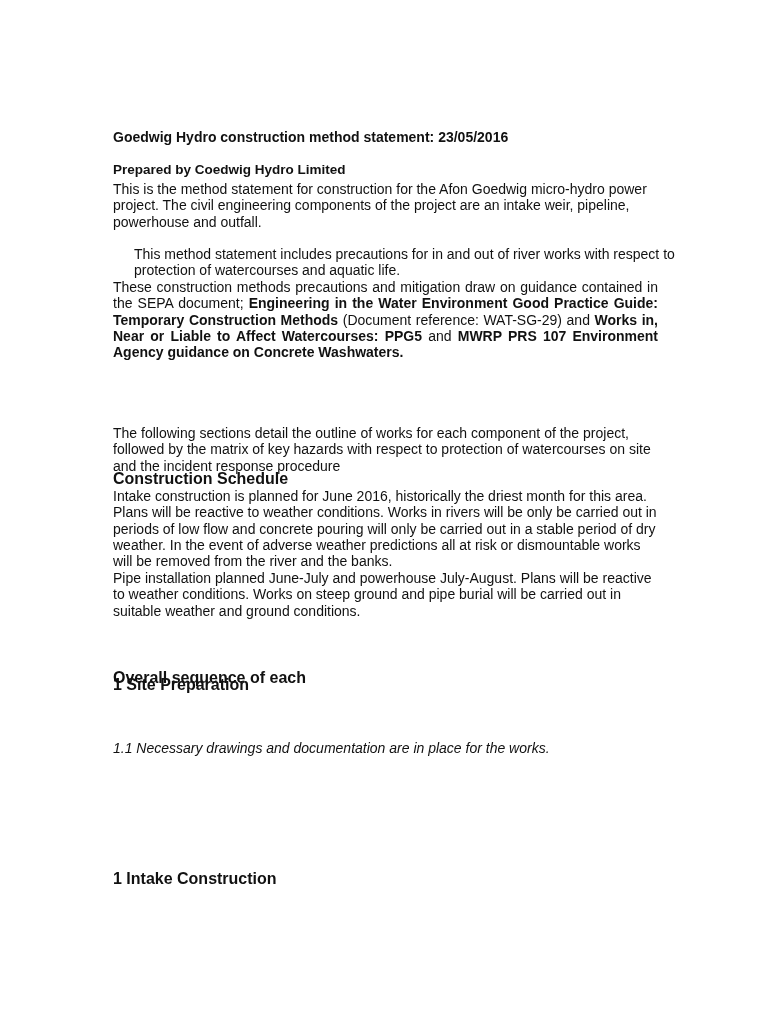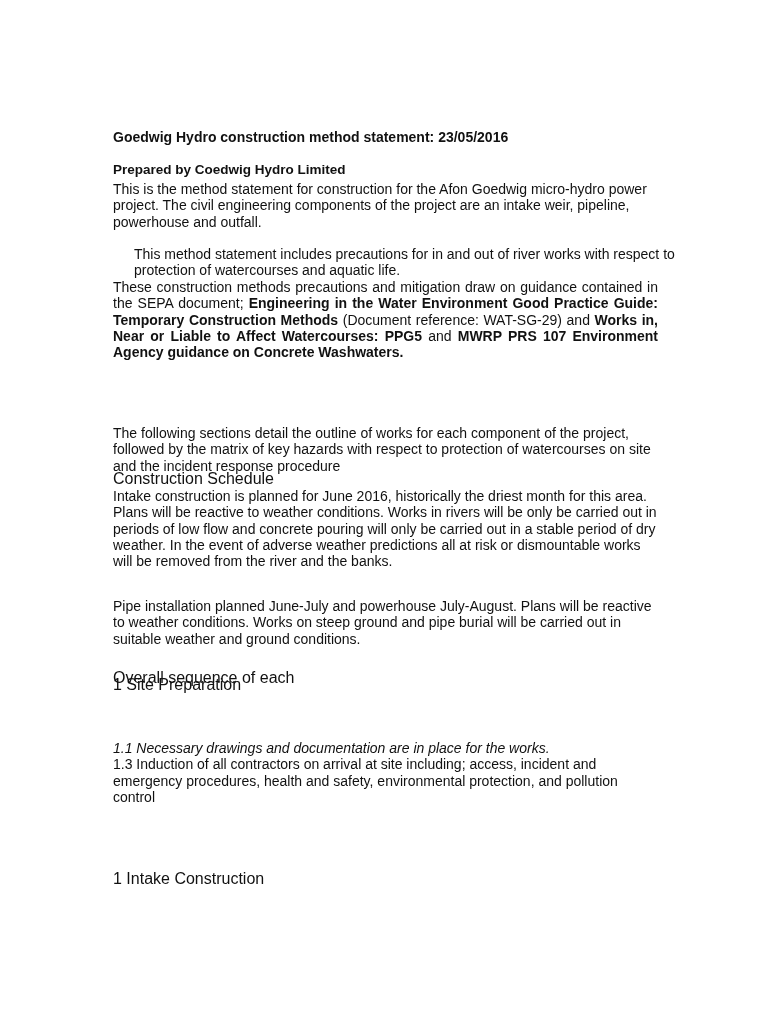--- a/index.html
+++ b/index.html
@@ -3,21 +3,21 @@
 <meta charset="utf-8">
 <style>
   html, body { margin:0; padding:0; background:#ffffff; }
   body { width:768px; height:1024px; position:relative; overflow:hidden;
          font-family:"Liberation Sans", sans-serif; color:#111; }
   .page { position:absolute; left:113px; top:0; width:545px; }
   .title { position:absolute; top:129px; font-size:14px; font-weight:bold; white-space:nowrap; }
   .subtitle { position:absolute; top:162px; font-size:13.5px; font-weight:bold; white-space:nowrap; }
   .para { position:absolute; font-size:14px; line-height:16.3px; width:545px; }
   .just { text-align:justify; }
-  .h2 { position:absolute; font-size:16px; font-weight:normal; white-space:nowrap; }
+  .h2 { position:absolute; font-size:16px; font-weight:bold; white-space:nowrap; }
   .line { display:block; white-space:nowrap;font-style:italic; }
   b { font-weight:bold; }
 </style>
 </head>
 <body>
 
 <div class="page">
   <div class="title">Goedwig Hydro construction method statement: 23/05/2016</div>
   <div class="subtitle">Prepared by Coedwig Hydro Limited</div>
 
@@ -25,24 +25,23 @@
   <div class="para" style="top:246px;margin-left:21px;">This method statement includes precautions for in and out of river works with respect to protection of watercourses and aquatic life.</div>
 
   <div class="para just" style="top:279px;">
     <span>These construction methods precautions and mitigation draw on guidance contained in the SEPA document; </span><b>Engineering in the Water Environment Good Practice Guide: Temporary Construction Methods</b><span> (Document reference: WAT-SG-29) and </span><b>Works in, Near or Liable to Affect Watercourses: PPG5</b><span> and </span><b>MWRP PRS 107 Environment Agency guidance on Concrete Washwaters.</b>
   </div>
 
   <div class="para" style="top:389px;margin-top:36px;">The following sections detail the outline of works for each component of the project, followed by the matrix of key hazards with respect to protection of watercourses on site and the incident response procedure</div>
 
   <div class="h2" style="top:470px;">Construction Schedule</div>
   <div class="para" style="top:488px;">Intake construction is planned for June 2016, historically the driest month for this area. Plans will be reactive to weather conditions. Works in rivers will be only be carried out in periods of low flow and concrete pouring will only be carried out in a stable period of dry weather. In the event of adverse weather predictions all at risk or dismountable works will be removed from the river and the banks.</div>
-  <div class="para" style="top:598px;">Pipe installation planned June-July and powerhouse July-August. Plans will be reactive to weather conditions. Works on steep ground and pipe burial will be carried out in suitable weather and ground conditions.</div>
+  <div class="para" style="top:570px;">Pipe installation planned June-July and powerhouse July-August. Plans will be reactive to weather conditions. Works on steep ground and pipe burial will be carried out in suitable weather and ground conditions.</div>
 
   <div class="h2" style="top:669px;">Overall sequence of each</div>
   <div class="h2" style="top:676px;">1 Site Preparation</div>
 
   <div class="para" style="top:740px;">
     <span class="line">1.1 Necessary drawings and documentation are in place for the works.</span>
-    <span style="display:block;">1.3 Induction of all contractors on arrival at site including; access, incident and emergency procedures, health and safety, environmental protection, and pollution control</span>
   </div>
 
   <div class="h2" style="top:870px;">1 Intake Construction</div>
 </div>
 
 </body></html>

